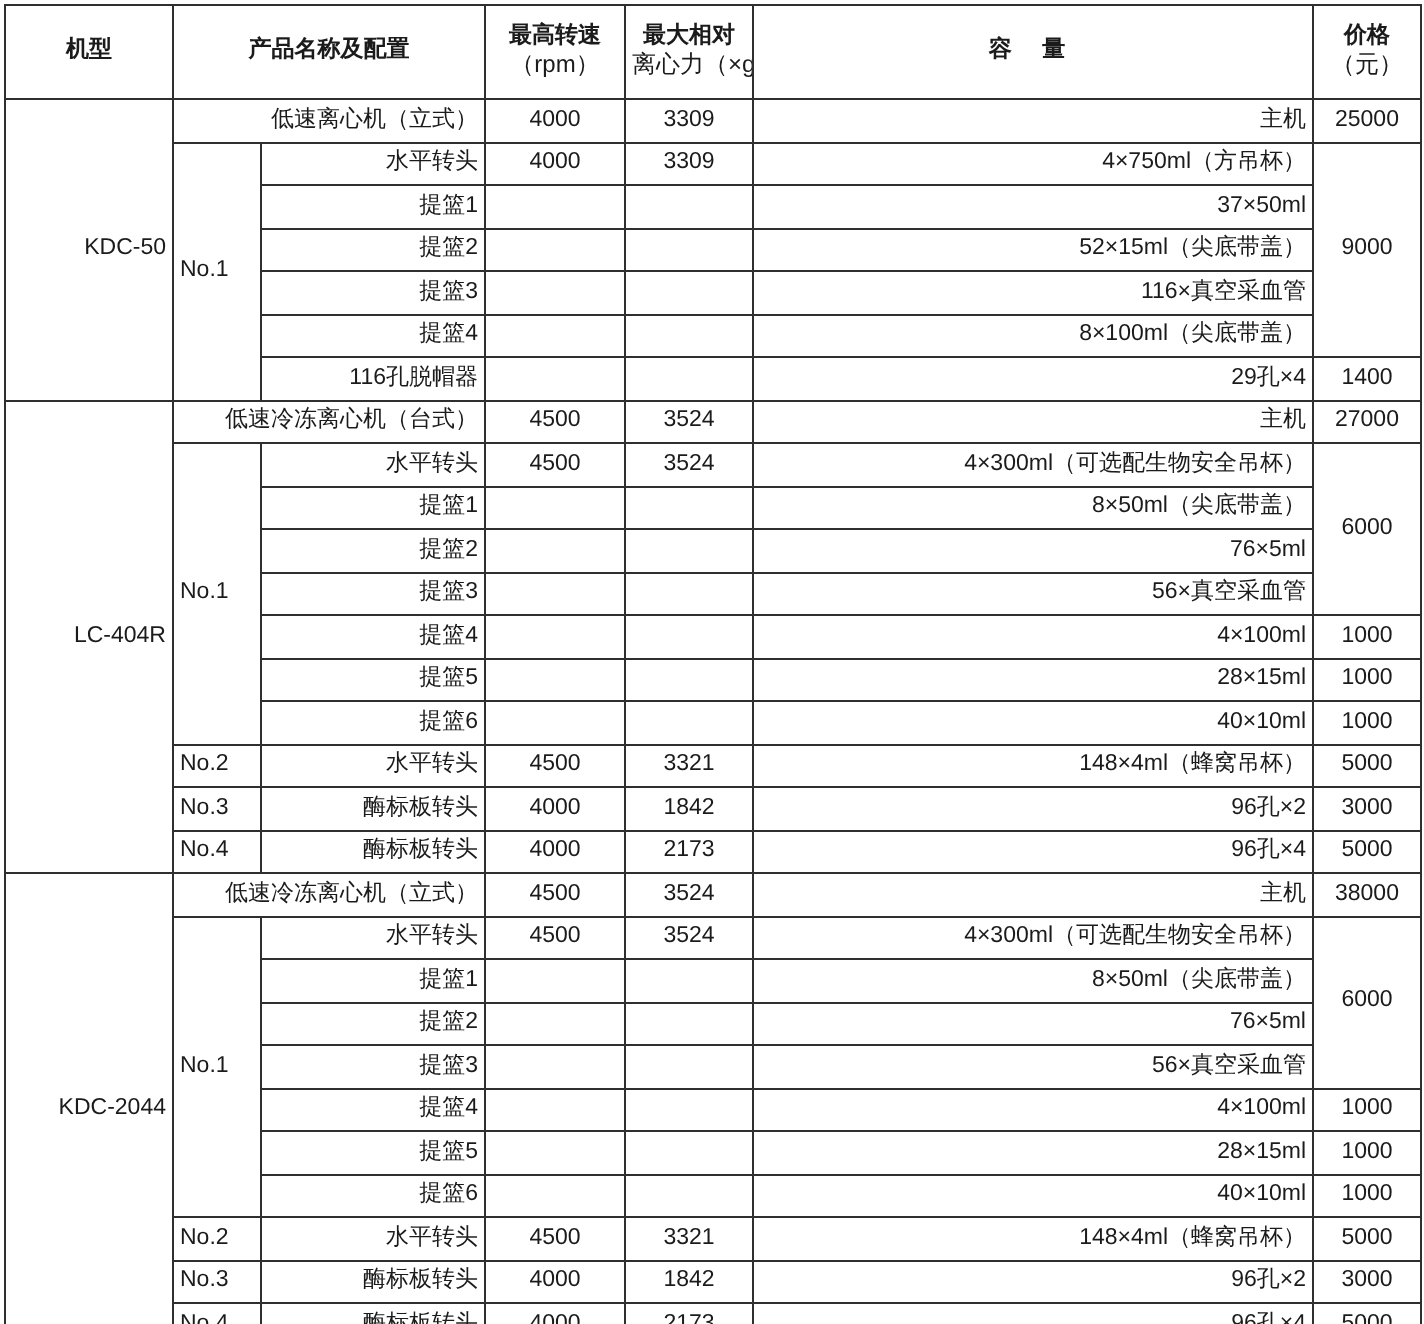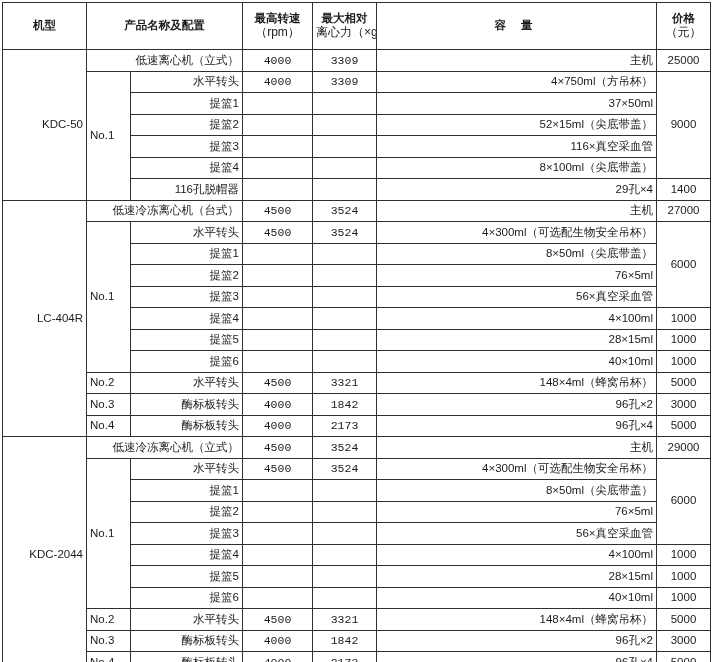--- a/index.html
+++ b/index.html
@@ -44,21 +44,21 @@
     text-align: center;
     height: 46px;
     padding: 2px 2px;
     white-space: normal;
   }
   thead th .sub {
     display: block;
     font-size: 12px;
     font-weight: normal;
   }
-  td.c { text-align: center; font-family: Liberation Mono, monospace; }
+  td.c { text-align: center; }
   td.l { text-align: right; }
   td.model {
     text-align: right;
     font-size: 13px;
     color: #1b1b1b;
   }
   td.no {
     text-align: left;
     padding-left: 4px;
     font-size: 11.5px;
@@ -239,21 +239,21 @@
           <td class="c">2173</td>
           <td class="l">96孔×4</td>
           <td class="price">5000</td>
         </tr>
         <tr>
           <td class="model" rowspan="11">KDC-2044</td>
           <td class="l" colspan="2">低速冷冻离心机（立式）</td>
           <td class="c">4500</td>
           <td class="c">3524</td>
           <td class="l">主机</td>
-          <td class="price">29000</td>
+          <td class="price">38000</td>
         </tr>
         <tr>
           <td class="no" rowspan="7">No.1</td>
           <td class="l">水平转头</td>
           <td class="c">4500</td>
           <td class="c">3524</td>
           <td class="l">4×300ml（可选配生物安全吊杯）</td>
           <td class="price" rowspan="4">6000</td>
         </tr>
         <tr>

